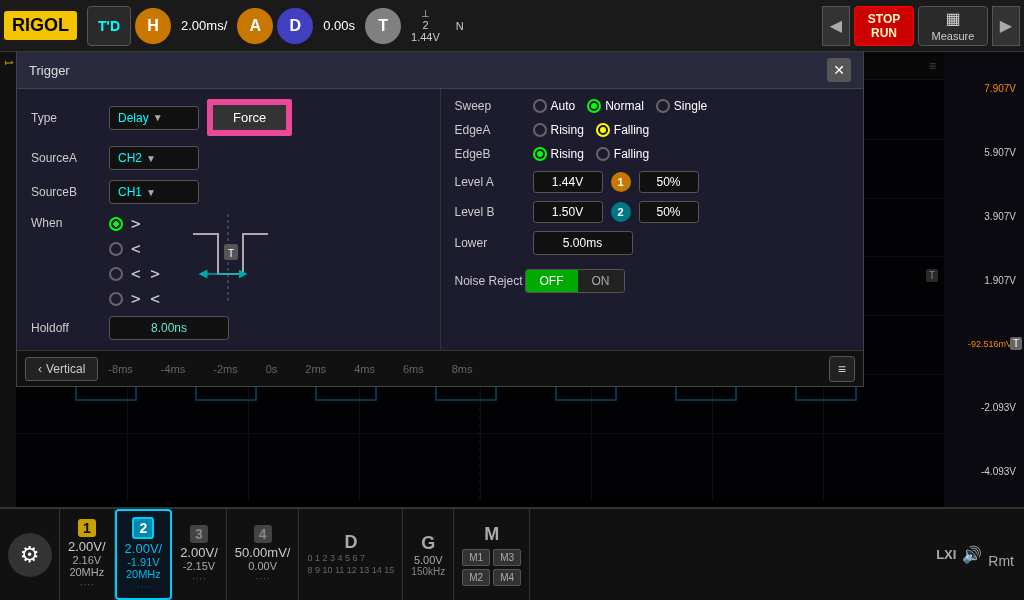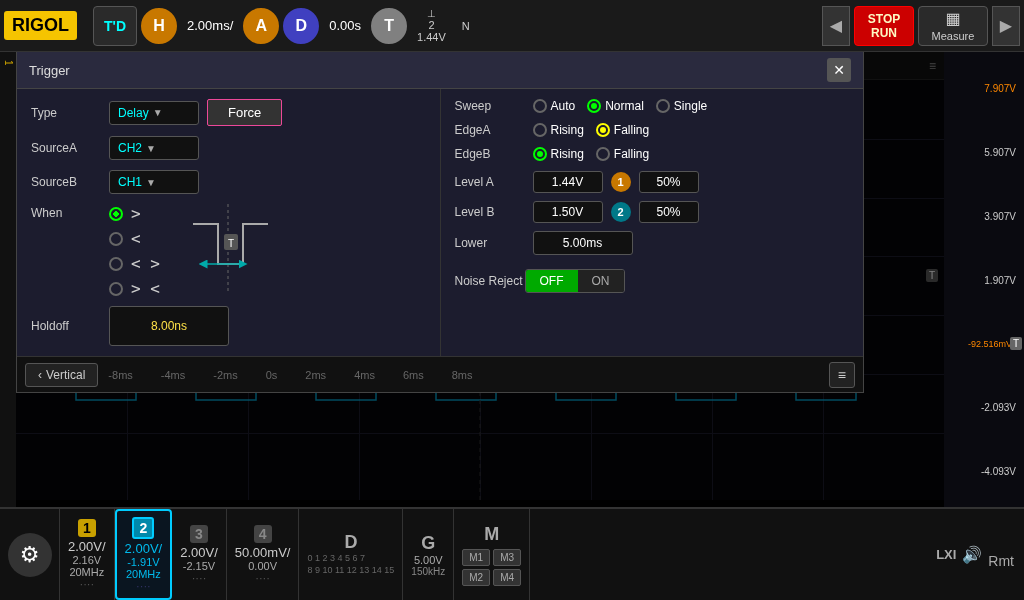--- a/index.html
+++ b/index.html
@@ -24,21 +24,21 @@
       gap: 4px;
     }
 
     .logo {
       background: #f5c400;
       color: #000;
       font-weight: 900;
       font-size: 18px;
       padding: 4px 8px;
       border-radius: 3px;
-      margin-right: 12px;
+      margin-right: 6px;
     }
 
     .tb-btn {
       display: flex;
       align-items: center;
       justify-content: center;
       background: #2a2a2a;
       border: 1px solid #444;
       border-radius: 4px;
       color: #fff;
@@ -247,21 +247,21 @@
       align-items: center;
       gap: 4px;
       cursor: pointer;
       min-width: 90px;
     }
 
     .form-select .arrow { color: #aaa; font-size: 10px; }
 
     .force-btn {
       background: #333;
-      border: 1px solid #ec4899;
+      border: 6px solid #ec4899;
       border-radius: 2px;
       color: #fff;
       padding: 5px 20px;
       cursor: pointer;
       font-size: 13px;
     }
 
     .radio-group {
       display: flex;
       align-items: center;
@@ -374,22 +374,22 @@
       display: flex;
       align-items: center;
       gap: 8px;
       margin-top: 8px;
     }
 
     .holdoff-value {
       background: #111;
       border: 1px solid #555;
       border-radius: 3px;
-      color: #fde047;
-      padding: 12px 12px;
+      color: #5eead4;
+      padding: 4px 12px;
       min-width: 120px;
       text-align: center;
     }
 
     .noise-row {
       display: flex;
       align-items: center;
       margin-top: 14px;
     }
 

